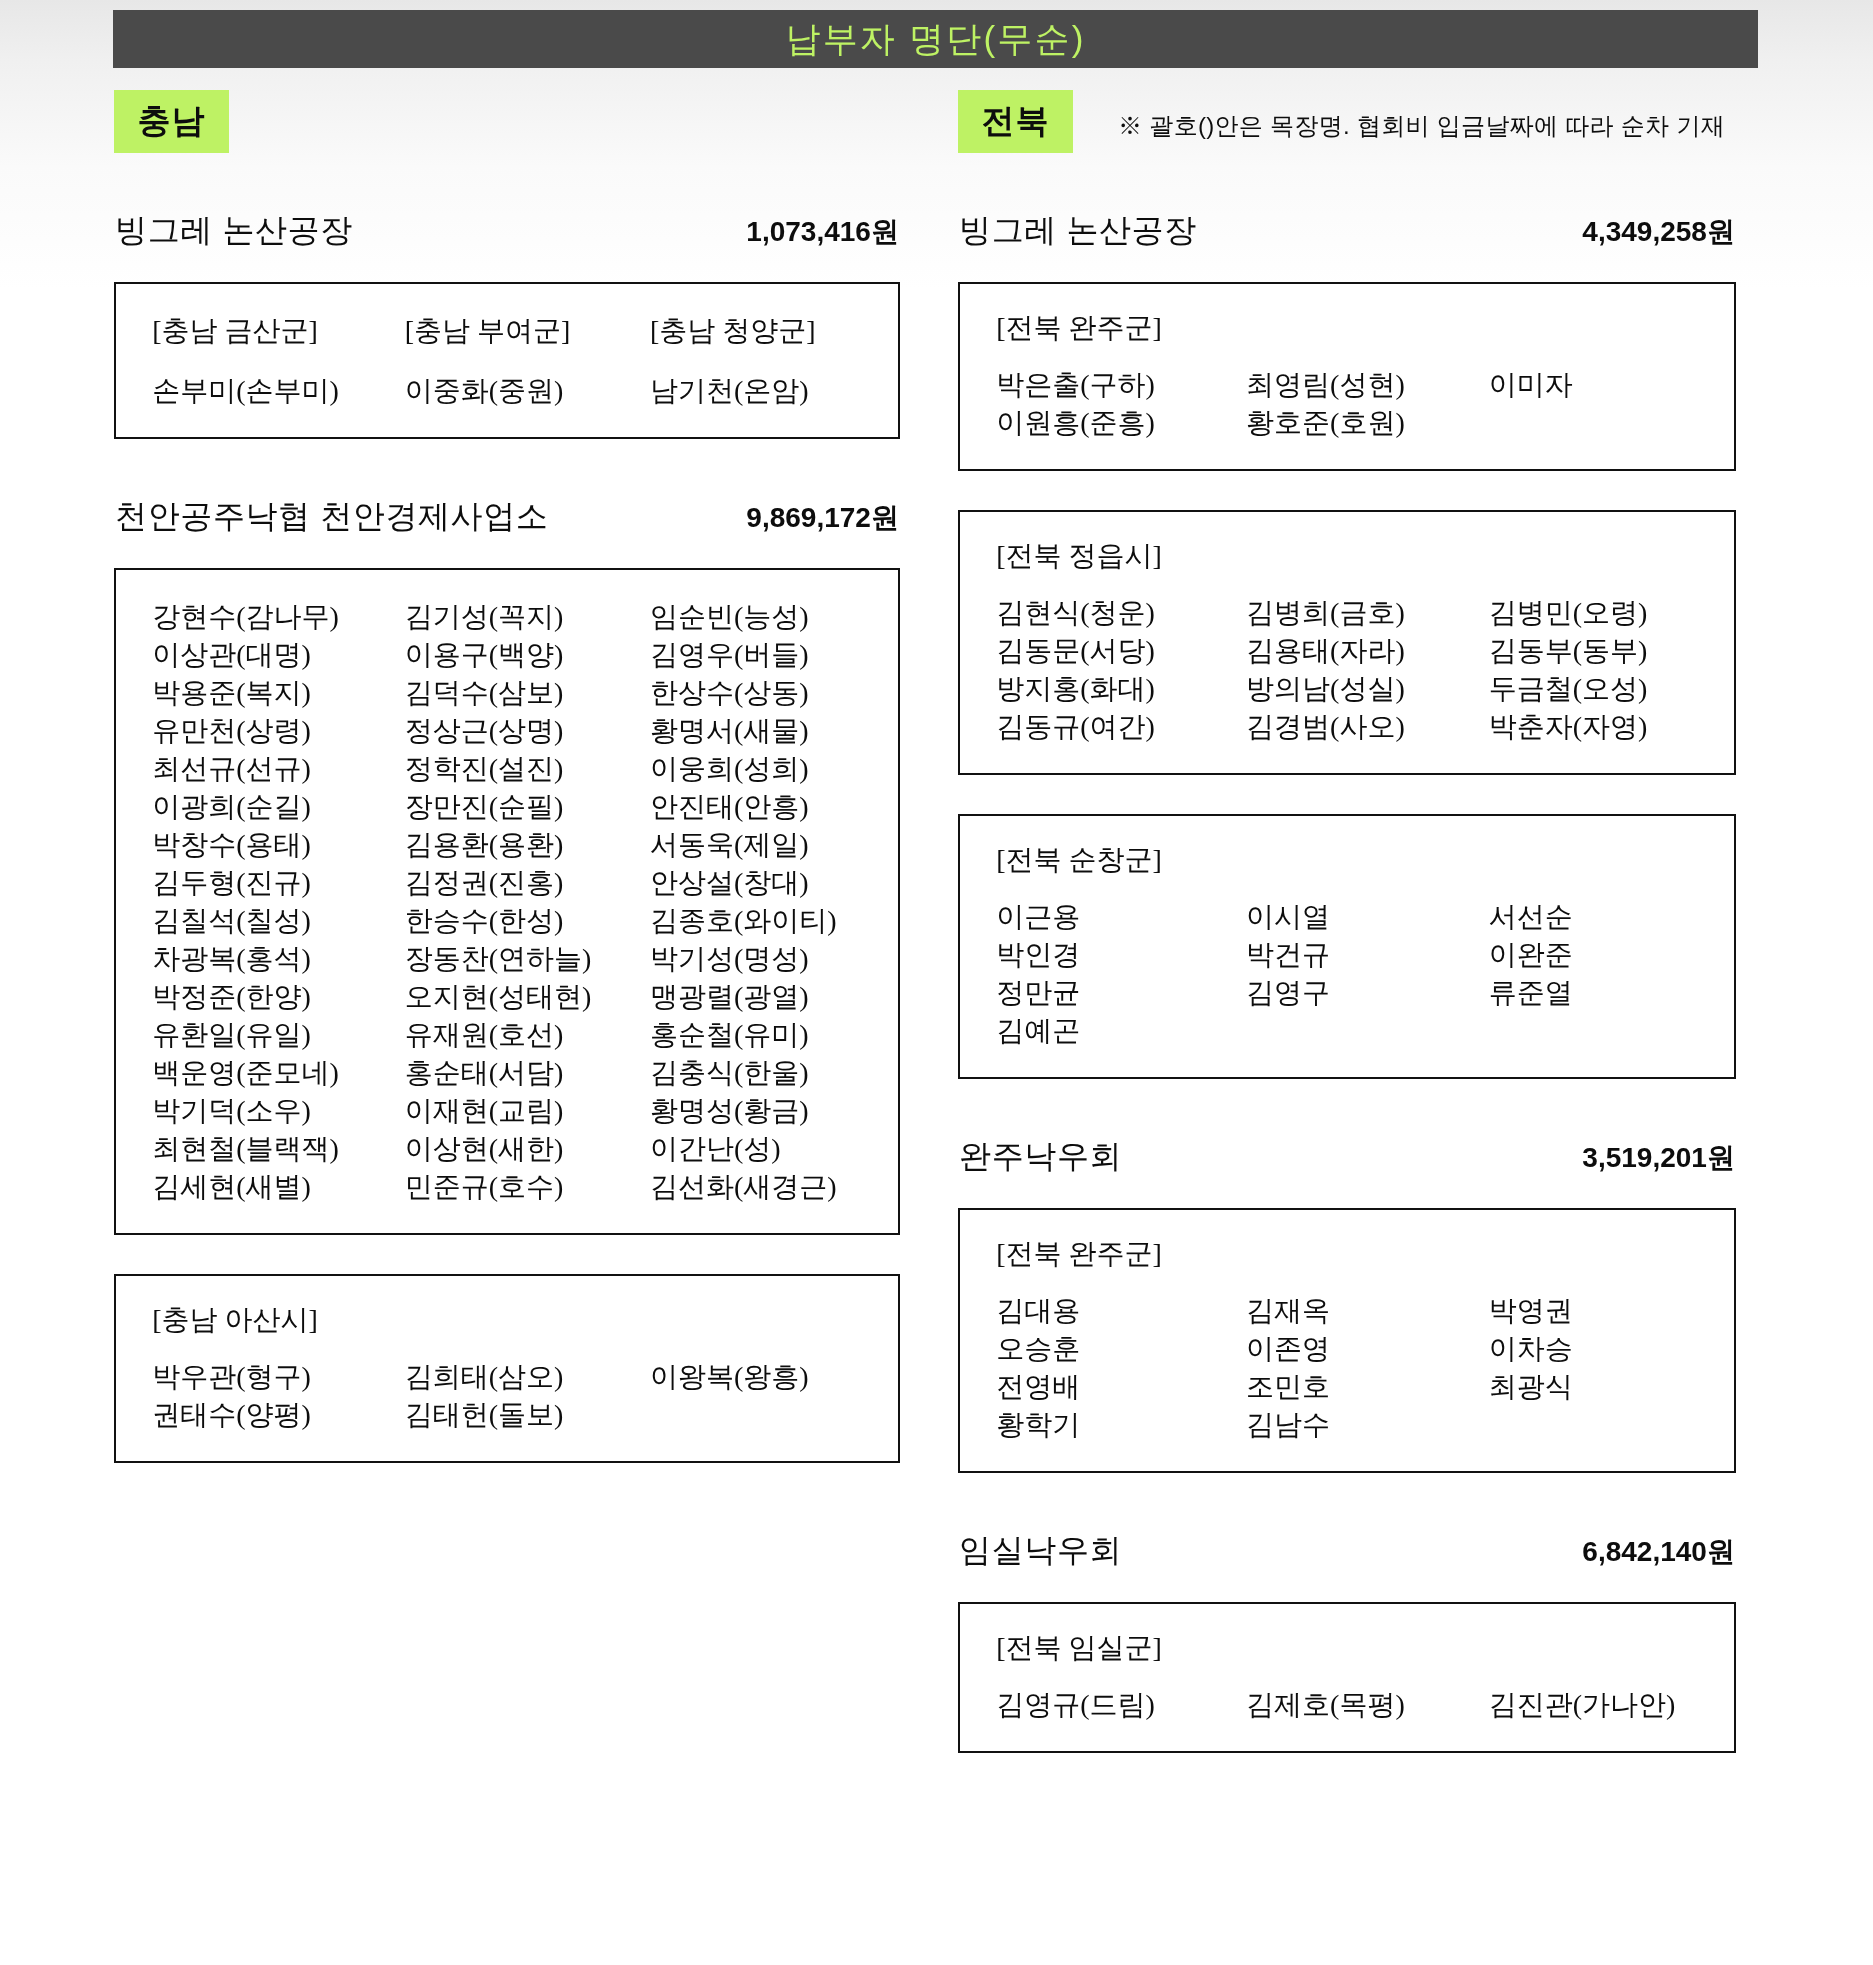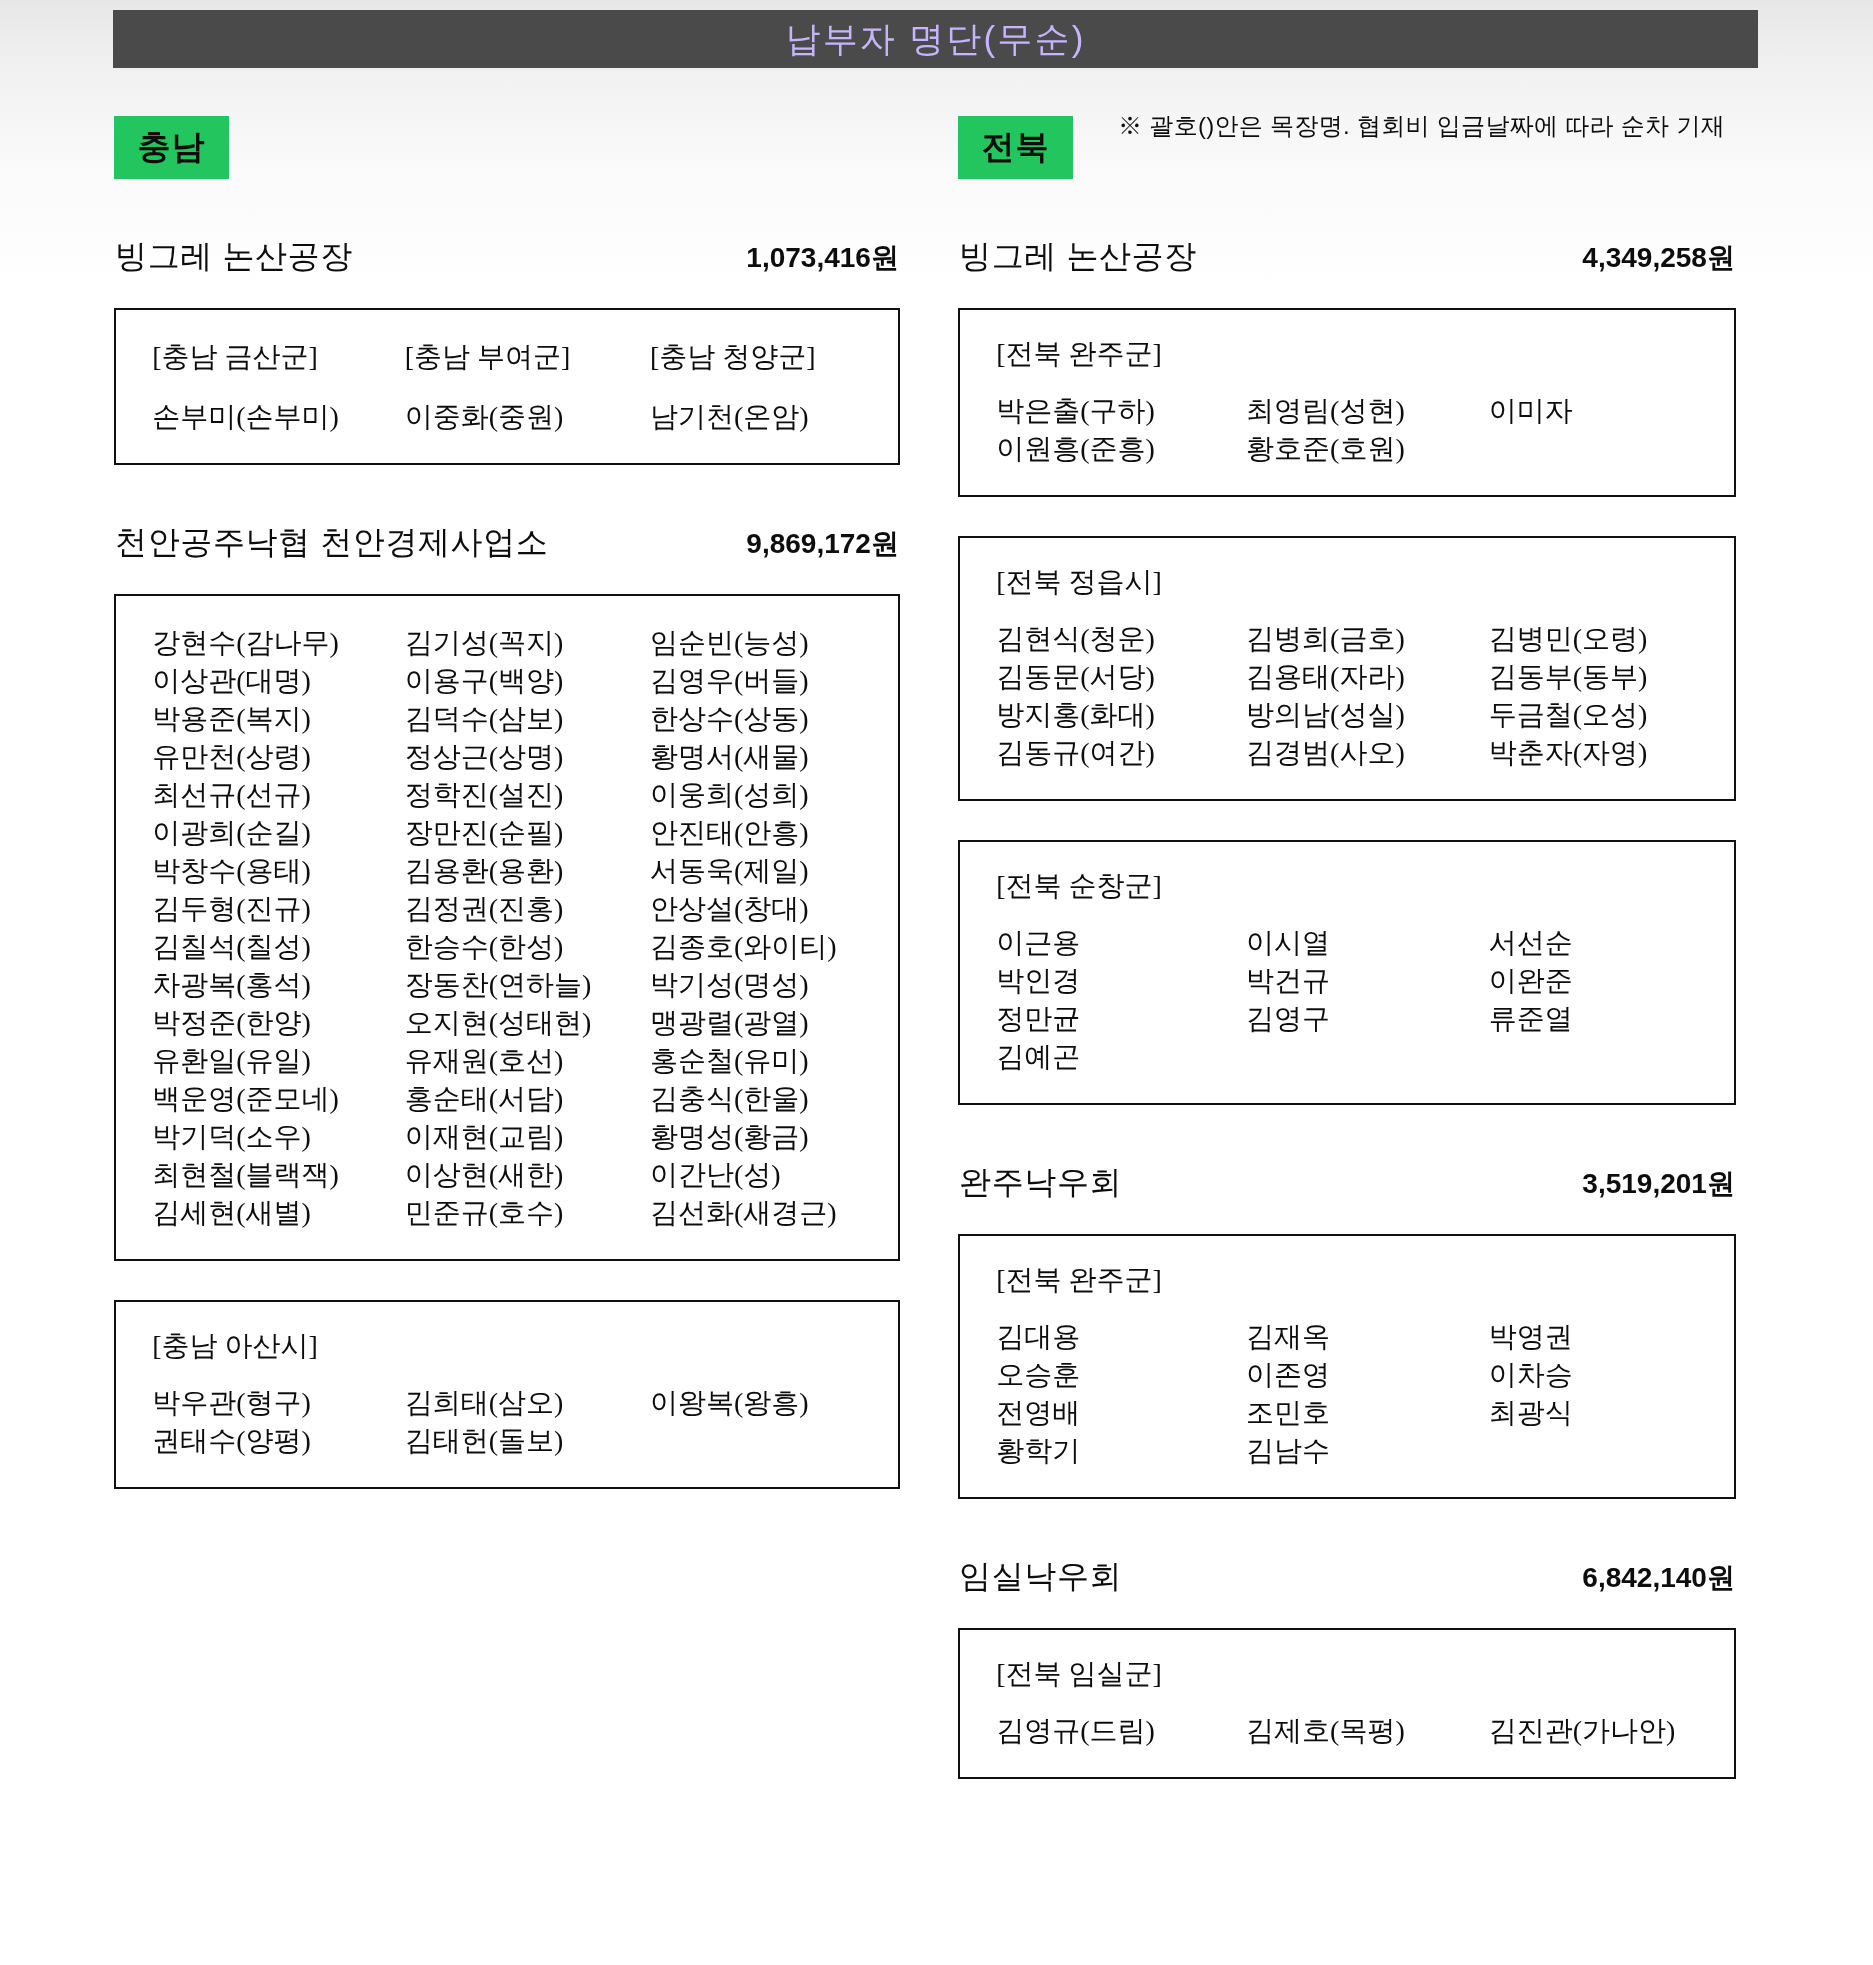--- a/index.html
+++ b/index.html
@@ -9,31 +9,31 @@
     overflow:hidden;
     background:linear-gradient(180deg,#e7e7e7 0px,#f0f0f0 61px,#fafafa 167px,#ffffff 290px);
     font-family:"Liberation Sans",sans-serif;
     color:#0d0d0d;
   }
   .header-bar{
     position:absolute;left:113px;top:10px;width:1645px;height:58px;
     background:#4a4a4a;
     display:flex;align-items:center;justify-content:center;
   }
-  .header-title{color:#c4b5fd;font-size:35px;letter-spacing:2.2px;font-weight:500;}
+  .header-title{color:#bef264;font-size:35px;letter-spacing:2.2px;font-weight:500;}
   .note{
     position:absolute;top:110px;right:148px;
     font-size:24px;letter-spacing:0.3px;font-weight:400;
   }
   .col{position:absolute;top:0;}
   .col-left{left:114px;width:786px;}
   .col-right{left:958px;width:778px;}
   .badge{
-    display:inline-block;margin-top:116px;
-    background:#22c55e;color:#0d0d0d;
+    display:inline-block;margin-top:90px;
+    background:#bef264;color:#0d0d0d;
     font-size:33px;font-weight:600;letter-spacing:1.1px;
     padding:9px 23.4px;
   }
   .sec-head{
     display:flex;justify-content:space-between;align-items:baseline;
     margin-top:56px;padding:0 1.1px;
   }
   .sec-title{font-size:32px;font-weight:400;letter-spacing:0.6px;white-space:nowrap;}
   .sec-amount{font-size:28px;font-weight:700;white-space:nowrap;}
   .member-box{

